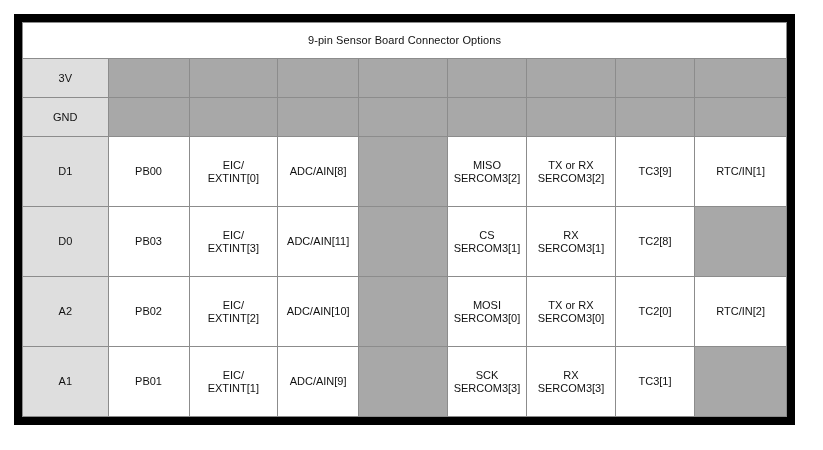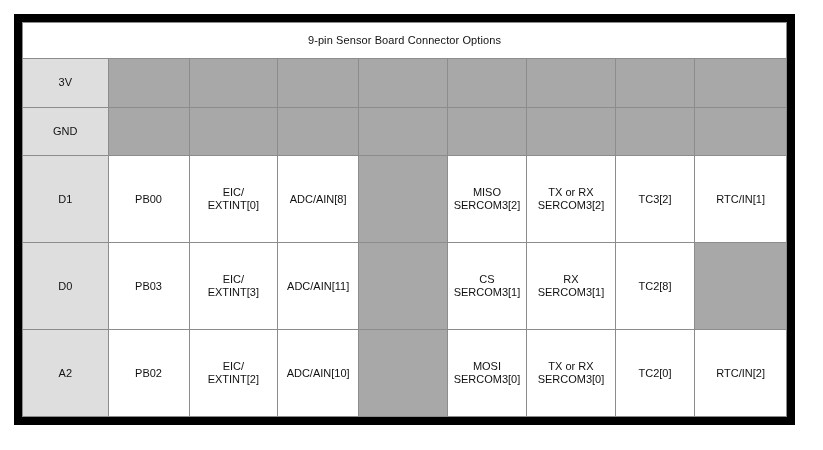--- a/index.html
+++ b/index.html
@@ -170,21 +170,21 @@
             <td class="value-cell">ADC/AIN[8]</td>
             <td class="empty-cell"></td>
             <td class="value-cell">
               <span class="cell-line">MISO</span>
               <span class="cell-line">SERCOM3[2]</span>
             </td>
             <td class="value-cell">
               <span class="cell-line">TX or RX</span>
               <span class="cell-line">SERCOM3[2]</span>
             </td>
-            <td class="value-cell">TC3[2]</td>
+            <td class="value-cell">TC3[9]</td>
             <td class="value-cell">RTC/IN[1]</td>
           </tr>
 
           <tr class="data-row">
             <td class="pin-cell">D0</td>
             <td class="value-cell">PB03</td>
             <td class="value-cell">
               <span class="cell-line">EIC/</span>
               <span class="cell-line">EXTINT[3]</span>
             </td>
@@ -216,20 +216,40 @@
               <span class="cell-line">SERCOM3[0]</span>
             </td>
             <td class="value-cell">
               <span class="cell-line">TX or RX</span>
               <span class="cell-line">SERCOM3[0]</span>
             </td>
             <td class="value-cell">TC2[0]</td>
             <td class="value-cell">RTC/IN[2]</td>
           </tr>
 
+          <tr class="data-row">
+            <td class="pin-cell">A1</td>
+            <td class="value-cell">PB01</td>
+            <td class="value-cell">
+              <span class="cell-line">EIC/</span>
+              <span class="cell-line">EXTINT[1]</span>
+            </td>
+            <td class="value-cell">ADC/AIN[9]</td>
+            <td class="empty-cell"></td>
+            <td class="value-cell">
+              <span class="cell-line">SCK</span>
+              <span class="cell-line">SERCOM3[3]</span>
+            </td>
+            <td class="value-cell">
+              <span class="cell-line">RX</span>
+              <span class="cell-line">SERCOM3[3]</span>
+            </td>
+            <td class="value-cell">TC3[1]</td>
+            <td class="empty-cell"></td>
+          </tr>
 
 
 
 
         </tbody>
       </table>
 
     </div>
   </div>
 </div>

